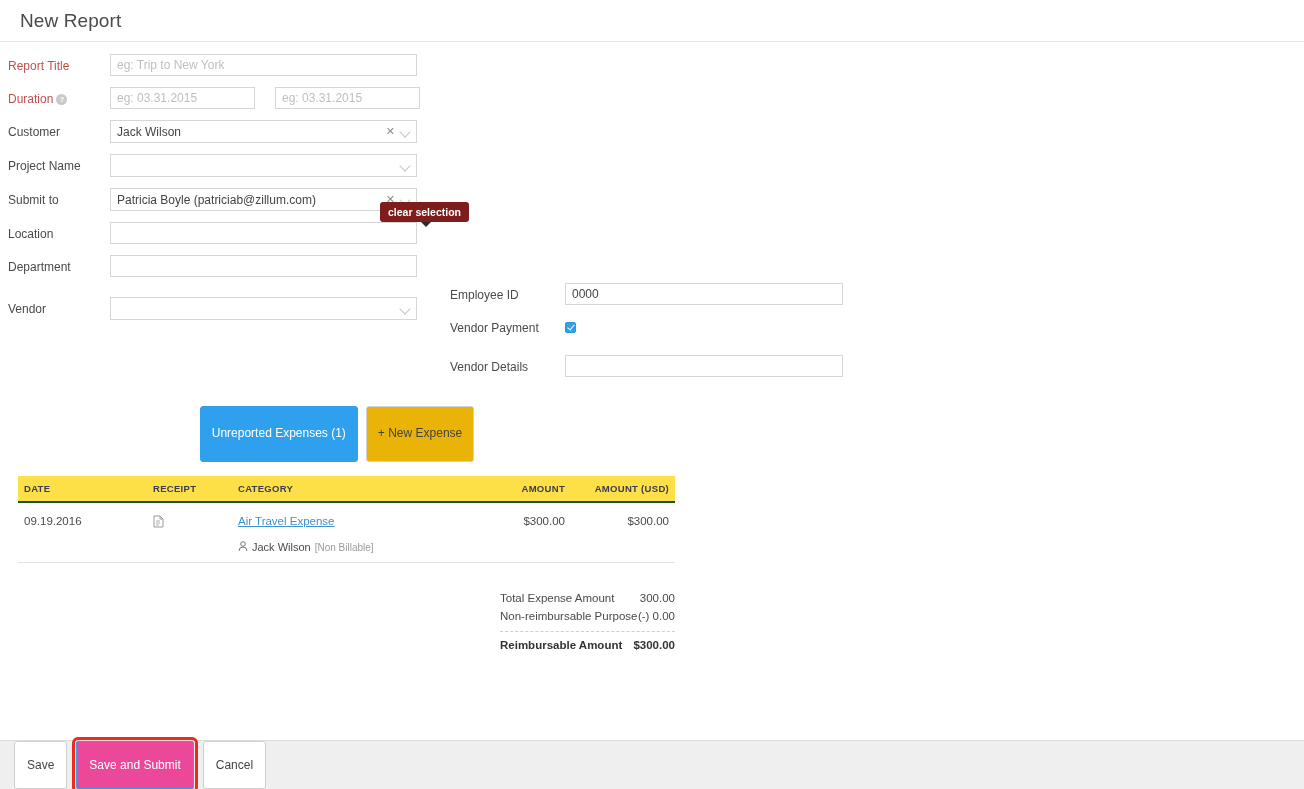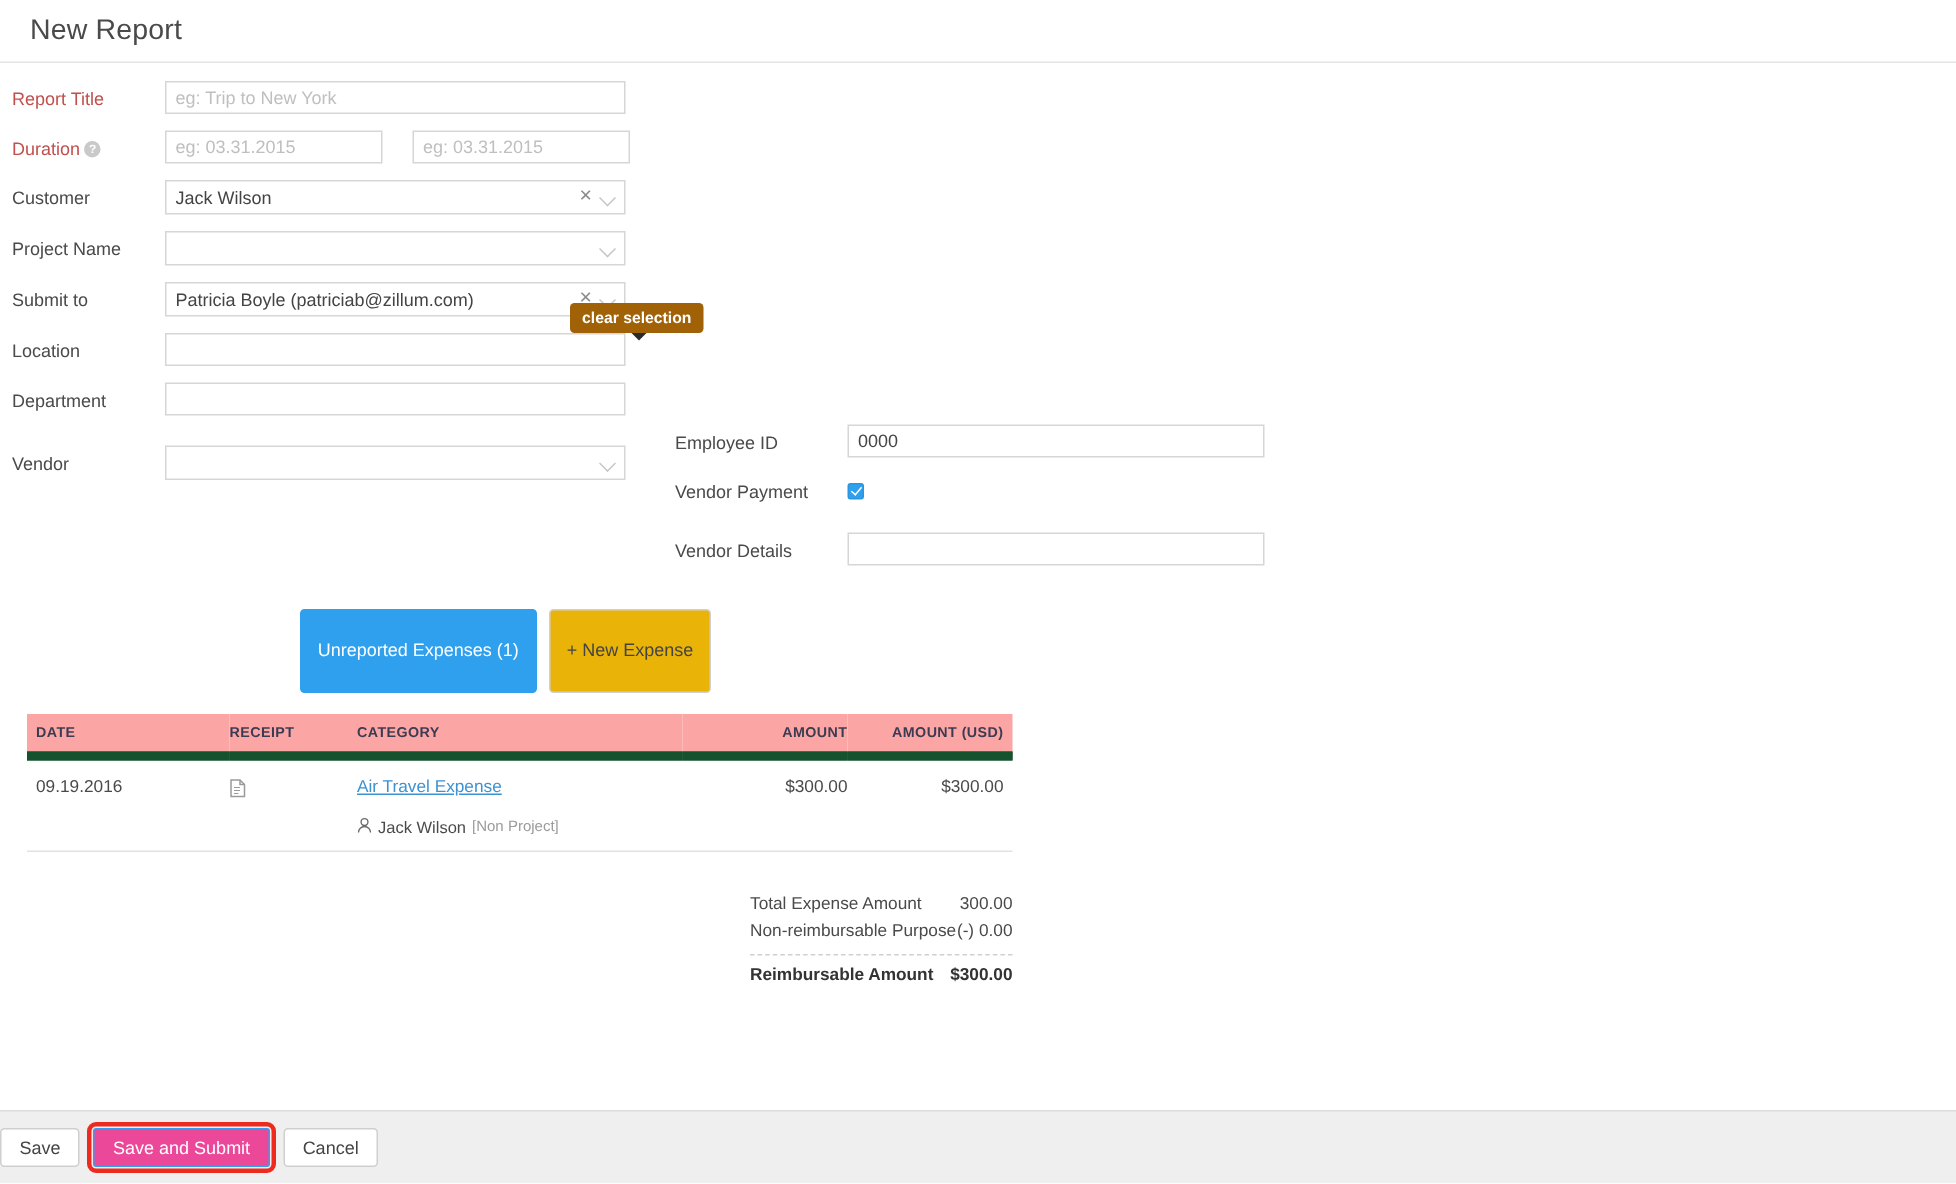--- a/index.html
+++ b/index.html
@@ -77,21 +77,21 @@
     border-radius:2px; position: relative; margin-top: 6px;
   }
   .checkbox:after {
     content:""; position:absolute; left:3px; top:0px; width:3px; height:6px;
     border-right:1.6px solid #fff; border-bottom:1.6px solid #fff; transform: rotate(40deg);
   }
 
   
   .tooltip {
     position:absolute; left: 380px; top: 160px;
-    background:#a16207; color:#fff; font-size: 10.5px; font-weight:bold;
+    background:#7f1d1d; color:#fff; font-size: 10.5px; font-weight:bold;
     padding: 4px 8px; border-radius: 3px; white-space: nowrap; z-index: 20;
   }
   .tooltip:after {
     content:""; position:absolute; left: 41px; bottom:-5px;
     border-left:5px solid transparent; border-right:5px solid transparent;
     border-top:5px solid #2b2b2b;
   }
 
   
   .exp-btns { display:flex; justify-content:center; margin: 18px 0 14px 0; padding-right: 630px; }
@@ -100,22 +100,22 @@
     font-family: "Liberation Sans", sans-serif; line-height: 1.15;
   }
   .btn-blue { background:#2fa0ee; color:#fff; border:1px solid #2fa0ee; }
   .btn-white { background:#eab308; color:#444; border:1px solid #d0d0d0; margin-left: 8px; }
 
   
   .table-wrap { width: 657px; margin-left: 18px; }
   table { width: 100%; border-collapse: collapse; }
   thead th {
     font-size: 9.5px; font-weight: bold; color:#3b3b52; letter-spacing:.3px;
-    text-align:left; padding: 7px 0 7px 0; border-bottom: 6px solid #14532d;
-    background: #fca5a5;
+    text-align:left; padding: 7px 0 7px 0; border-bottom: 2px solid #14532d;
+    background: #fde047;
   }
   th.c-date { width: 135px; padding-left: 6px; }
   th.c-receipt { width: 85px; text-align: left; }
   th.c-cat { }
   th.c-amt { text-align: right; width: 110px; }
   th.c-amtusd { text-align: right; width: 110px; padding-right: 6px; }
   tbody td { font-size: 11.5px; color:#4a4a4a; padding: 12px 0 8px 0; vertical-align: top; }
   td.c-date { padding-left: 6px; }
   td.c-amt, td.c-amtusd { text-align: right; }
   td.c-amtusd { padding-right: 6px; }
@@ -130,21 +130,21 @@
   .totals { width: 175px; margin-left: 500px; margin-top: 26px; font-size: 11.5px; color:#4a4a4a; }
   .tot-row { display:flex; justify-content: space-between; padding: 3px 0; }
   .tot-row .tv { white-space: nowrap; }
   .tot-sep { border-top: 1px dashed #cfcfcf; margin: 6px 0 4px 0; }
   .tot-row.grand { font-weight: bold; color:#333; padding-top: 3px; }
 
   
   .footer {
     position:absolute; left:0; bottom:0; width: 1304px; height: 49px;
     background:#efefef; border-top: 1px solid #dcdcdc;
-    display:flex; align-items:center; 
+    display:flex; padding-left: 14px;
   }
   .fbtn {
     font-size: 12px; border-radius:3px; padding: 5px 12px; cursor:pointer;
     font-family:"Liberation Sans", sans-serif;
   }
   .fbtn-plain { background:#fff; border:1px solid #cfcfcf; color:#444; }
   .fbtn-primary {
     background:#ec4899; border:1px solid #2fa0ee; color:#fff;
     margin: 0 9px;
   }
@@ -301,21 +301,21 @@
         <td class="c-cat">
           <a class="cat-link" href="#">Air Travel Expense</a>
           <div class="sub-line">
             <span class="person-ico">
               <svg width="10" height="11" viewBox="0 0 10 11" aria-hidden="true">
                 <circle cx="5" cy="3" r="2.3" fill="none" stroke="#6a6a6a" stroke-width="0.9"></circle>
                 <path d="M1 10 a4 4 0 0 1 8 0" fill="none" stroke="#6a6a6a" stroke-width="0.9"></path>
               </svg>
             </span>
             <span>Jack Wilson</span>
-            <span class="nonbill">[Non Project]</span>
+            <span class="nonbill">[Non Billable]</span>
           </div>
         </td>
         <td class="c-amt">$300.00</td>
         <td class="c-amtusd">$300.00</td>
       </tr>
     </tbody>
   </table>
 </div>
 <div class="table-foot-line"></div>
 

